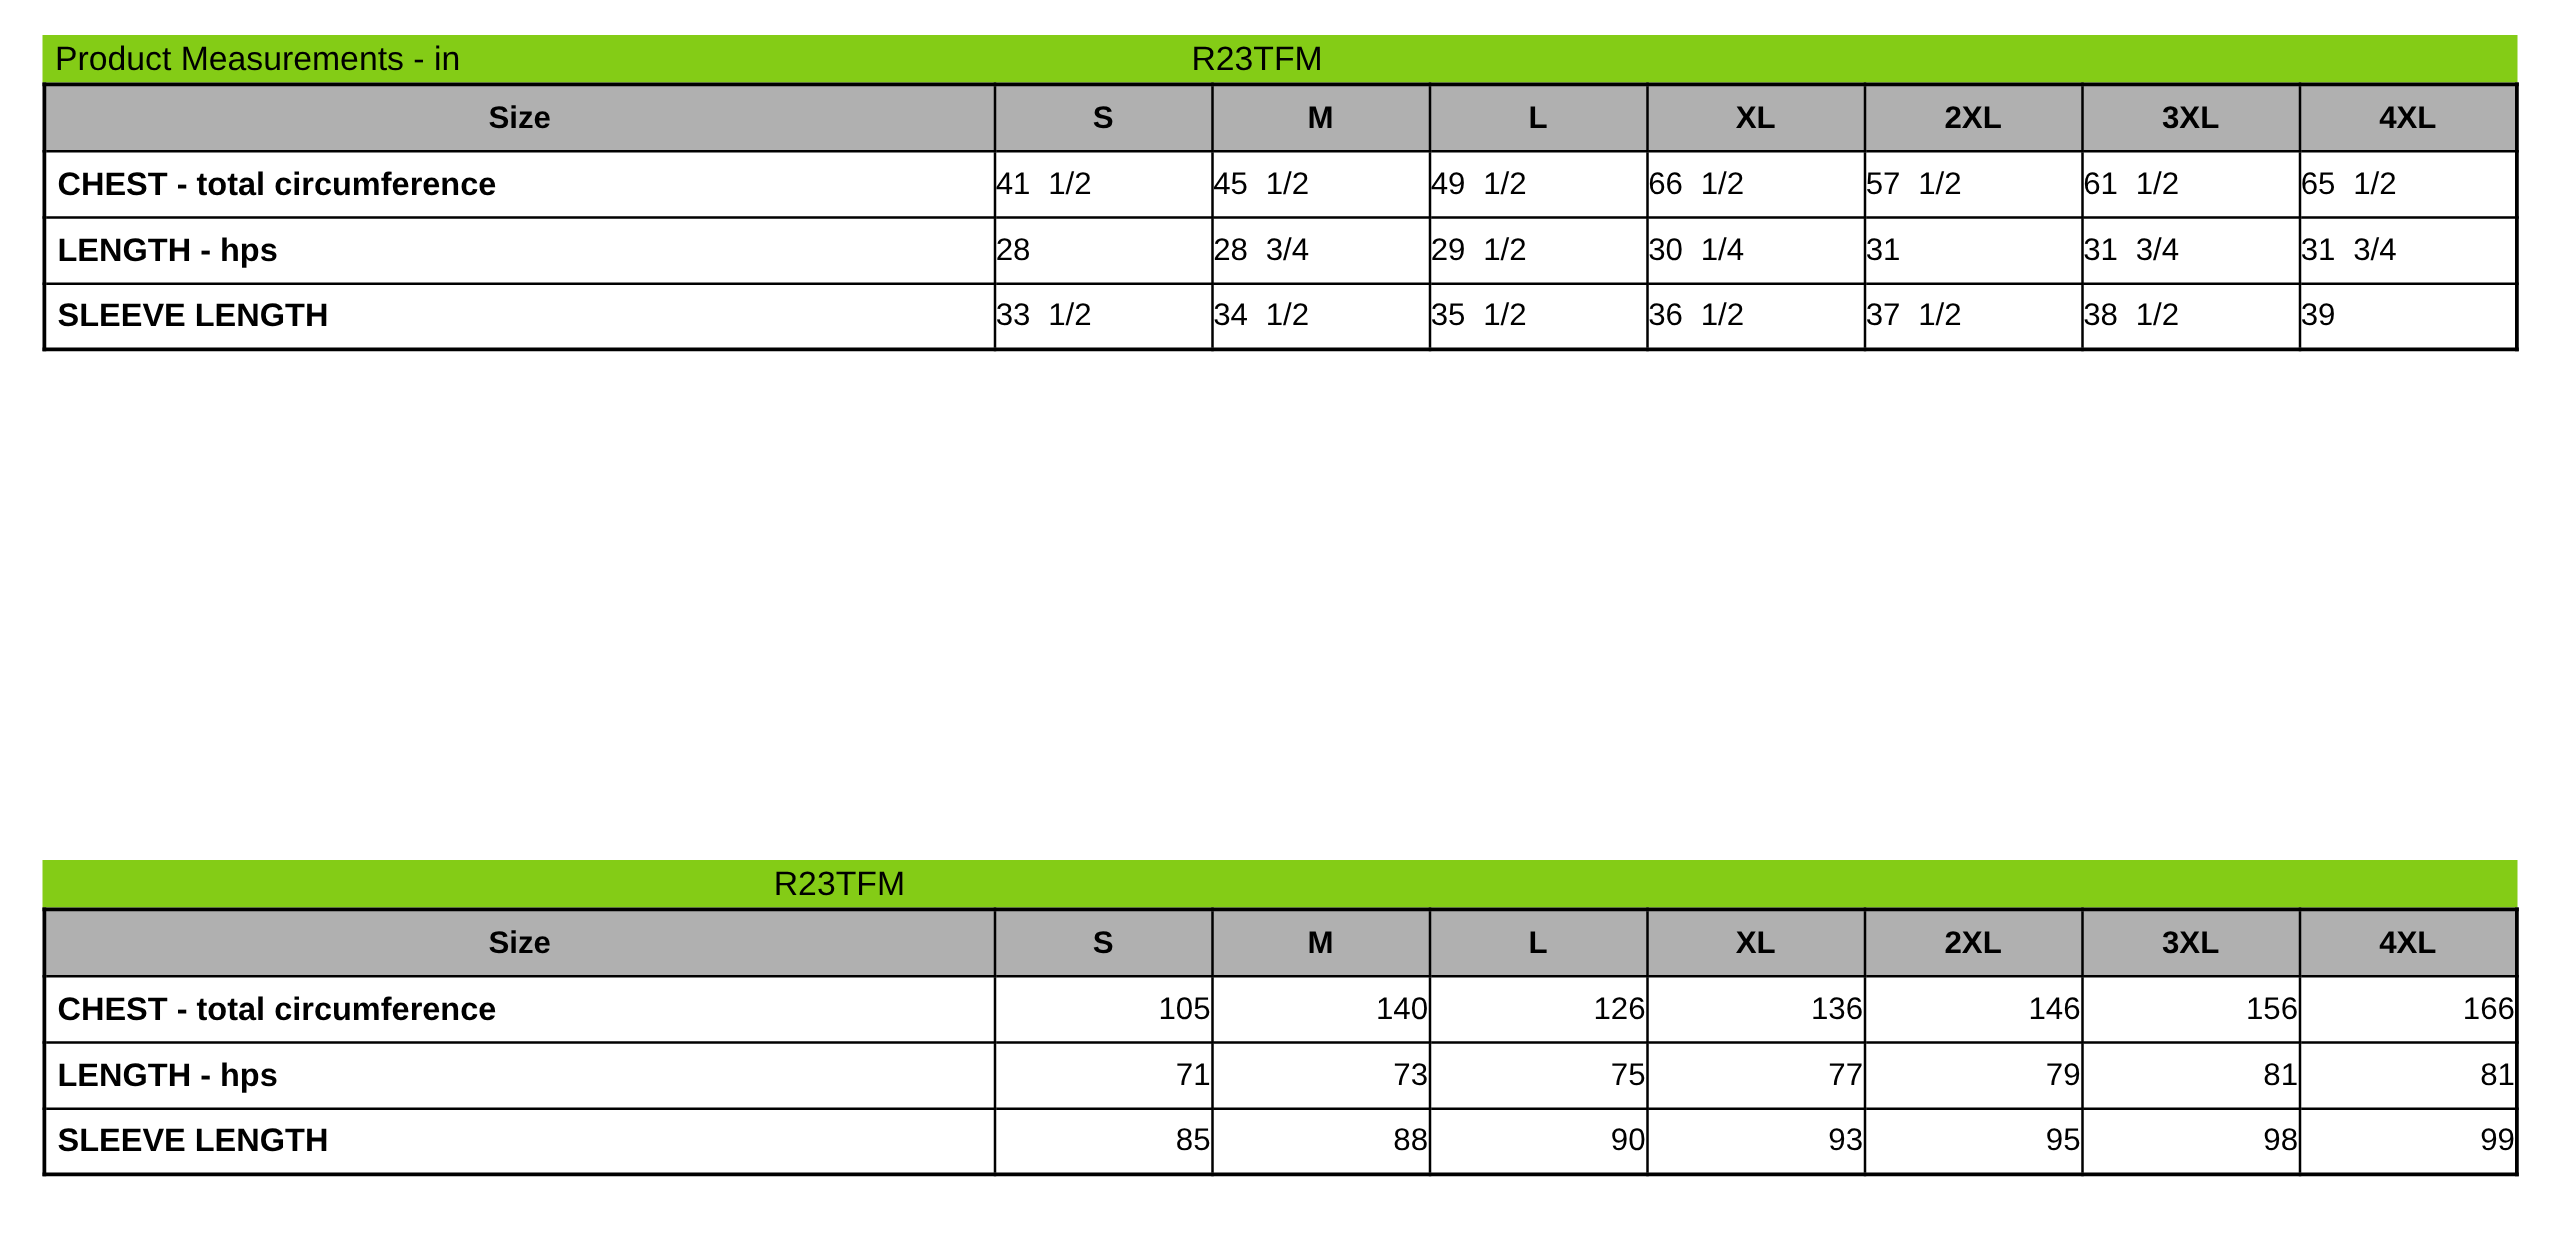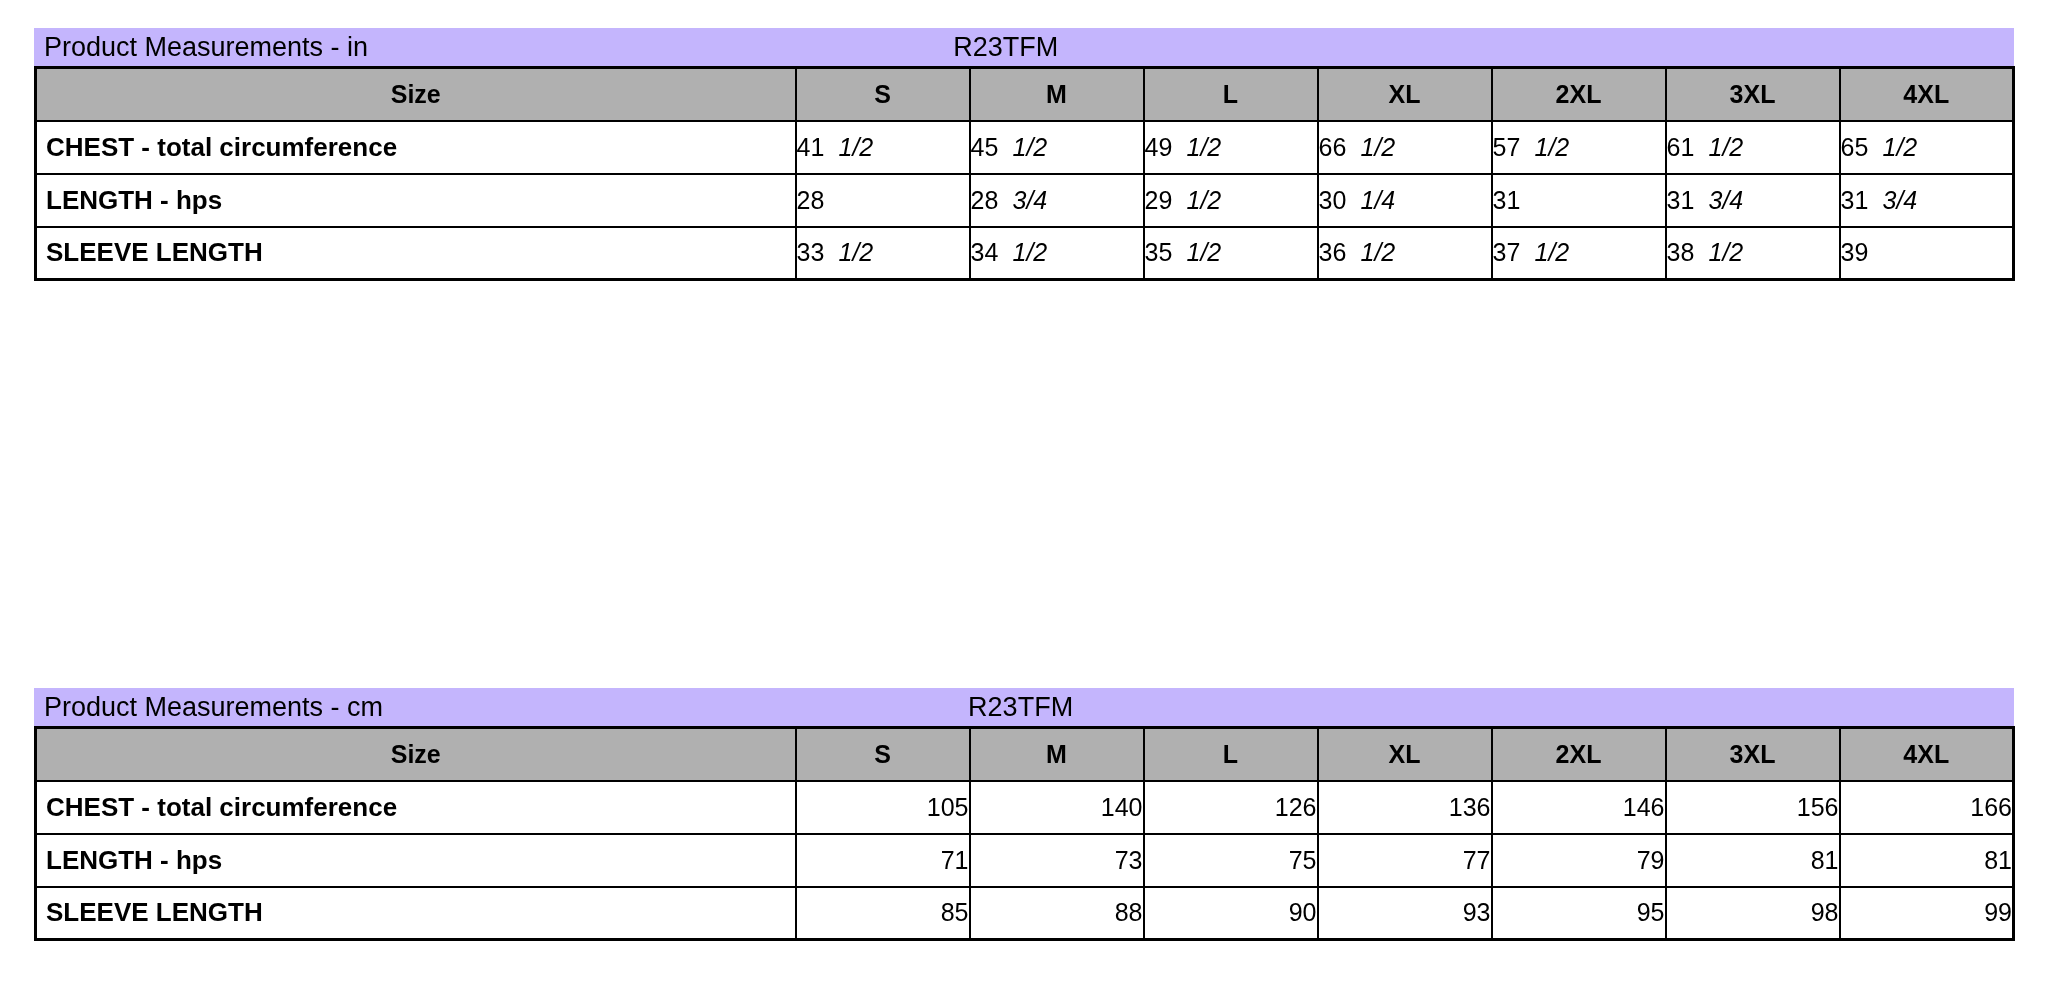--- a/index.html
+++ b/index.html
@@ -25,21 +25,21 @@
     width: 1980px;
   }
 
   #block-in  { top: 28px; }
   #block-cm  { top: 688px; }
 
   
   .banner {
     display: flex;
     align-items: center;
-    background: #c4b5fd;
+    background: #84cc16;
     height: 38px;
     box-sizing: border-box;
     padding: 0;
   }
   .banner-title {
     font-size: 27px;
     color: #000;
     padding-left: 10px;
     white-space: nowrap;
     font-weight: 400;
@@ -93,21 +93,20 @@
     padding-left: 10px;
     font-size: 25px;
     white-space: nowrap;
   }
   td.val-in .whole {
     display: inline-block;
     min-width: 42px;
   }
   td.val-in .frac {
     display: inline-block;
-    font-style: italic;
   }
 
   
   td.val-cm {
     text-align: right;
     font-size: 25px;
   }
 </style>
 </head>
 <body>
@@ -173,21 +172,20 @@
           <td class="val-in"><span class="whole">37</span><span class="frac">1/2</span></td>
           <td class="val-in"><span class="whole">38</span><span class="frac">1/2</span></td>
           <td class="val-in"><span class="whole">39</span><span class="frac"></span></td>
         </tr>
       </tbody>
     </table>
   </section>
 
   <section class="size-block" id="block-cm">
     <div class="banner">
-      <span class="banner-title">Product Measurements -  cm</span>
       <span class="banner-code">R23TFM</span>
     </div>
 
     <table class="size-table">
       <colgroup>
         <col class="c-label">
           <col class="c-size">
           <col class="c-size">
           <col class="c-size">
         <col class="c-size">

